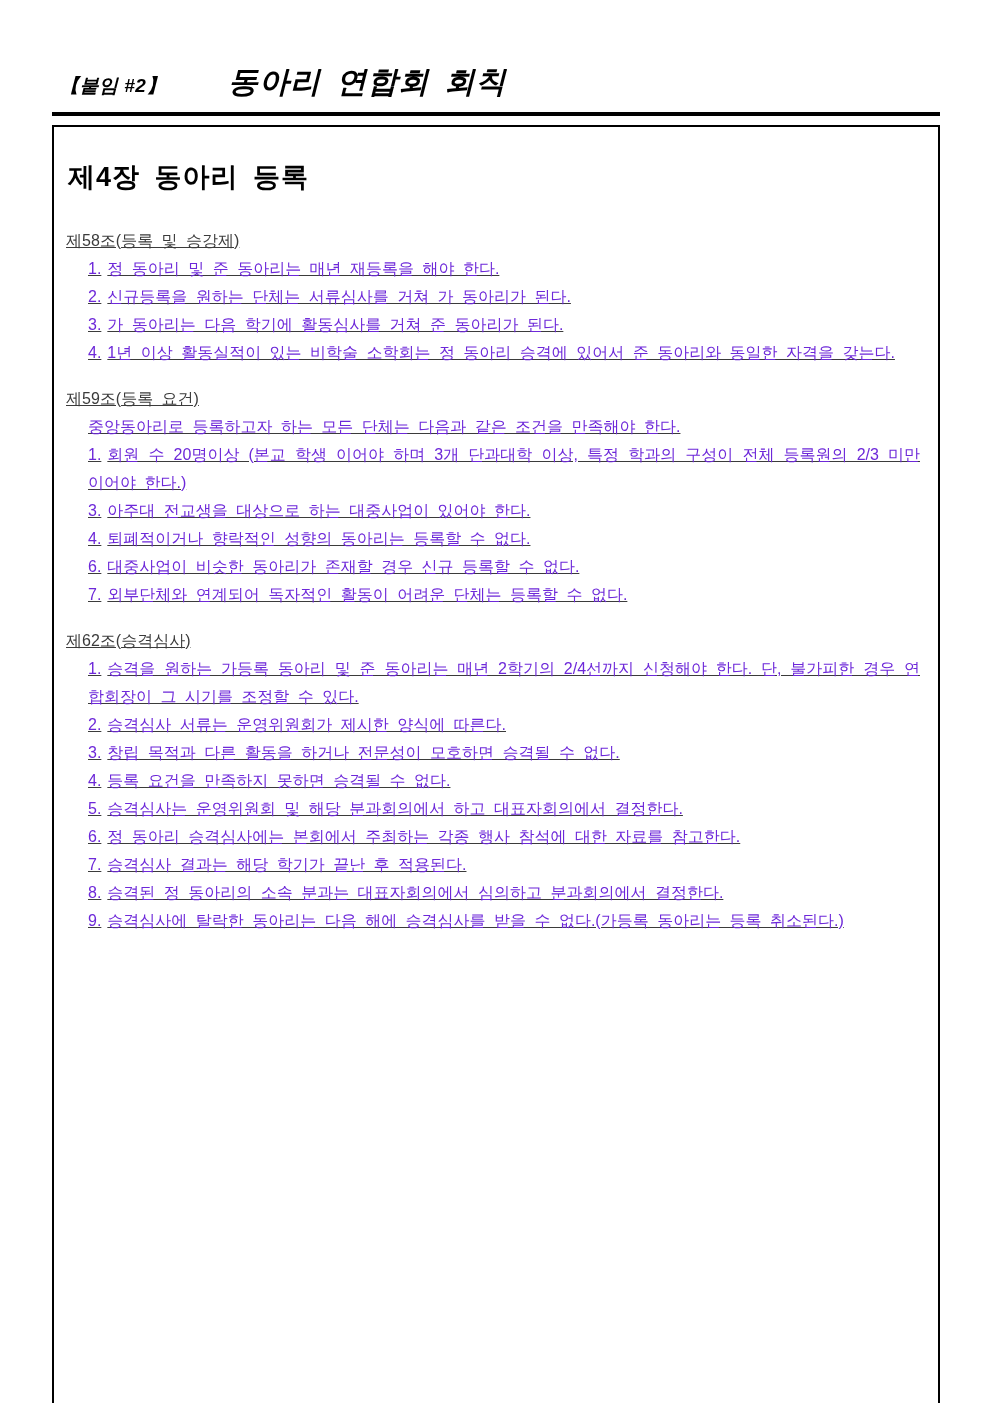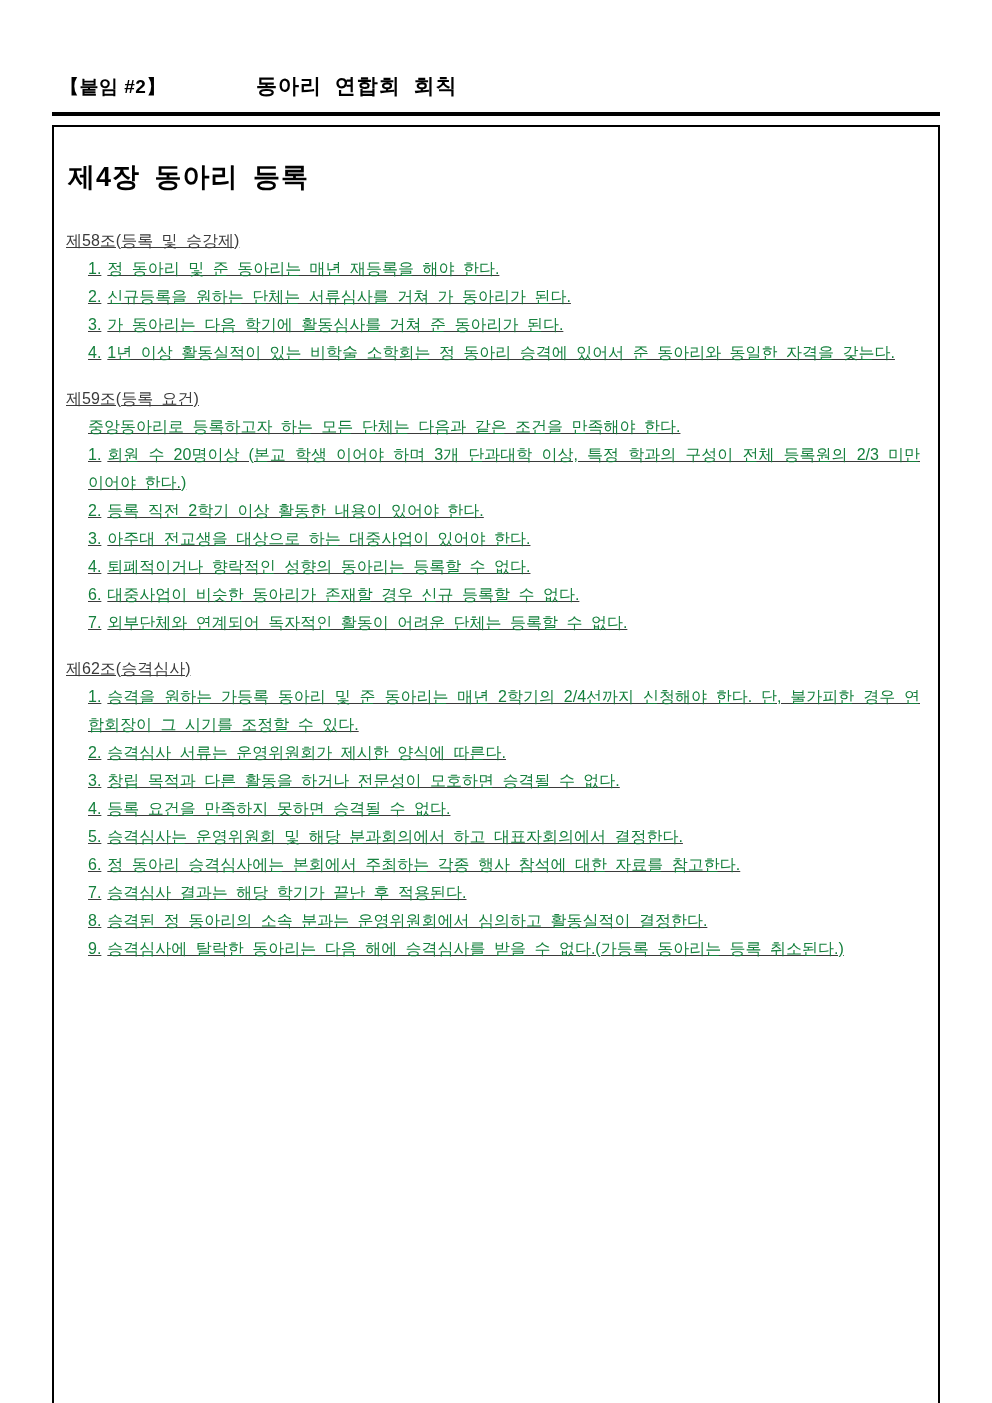--- a/index.html
+++ b/index.html
@@ -9,37 +9,38 @@
   }
   body {
     width: 992px;
     height: 1403px;
     position: relative;
     font-family: "Liberation Sans", sans-serif;
     color: #3b3b3b;
   }
   .page-header {
     position: absolute;
-    top: 72px;
+    top: 62px;
     left: 60px;
     display: flex;
     align-items: baseline;
     white-space: nowrap;
+    font-style: italic;
   }
   .attachment-label {
     font-size: 19px;
     font-weight: 700;
     color: #000000;
     letter-spacing: 0.5px;
   }
   .doc-title {
-    font-size: 21px;
+    font-size: 30px;
     font-weight: 700;
     color: #000000;
-    margin-left: 90px;
+    margin-left: 62px;
     letter-spacing: 1px;
     word-spacing: 6px;
   }
   .top-rule {
     position: absolute;
     top: 112px;
     left: 52px;
     width: 888px;
     height: 4px;
     background: #000000;
@@ -74,21 +75,21 @@
   .article-heading {
     font-size: 16px;
     line-height: 28px;
     color: #3b3b3b;
     word-spacing: 4px;
   }
   .article-intro,
   .article-item {
     font-size: 16px;
     line-height: 28px;
-    color: #15803d;
+    color: #6d28d9;
     margin-left: 22px;
     margin-right: 6px;
     text-align: justify;
     word-spacing: 4px;
     word-break: break-all;
   }
   .item-number {
     margin-right: 6px;
   }
 </style>
@@ -109,32 +110,31 @@
         <div class="article-heading">제58조(등록 및 승강제)</div>
         <div class="article-item"><span class="item-number">1.</span><span>정 동아리 및 준 동아리는 매년 재등록을 해야 한다.</span></div>
         <div class="article-item"><span class="item-number">2.</span><span>신규등록을 원하는 단체는 서류심사를 거쳐 가 동아리가 된다.</span></div>
         <div class="article-item"><span class="item-number">3.</span><span>가 동아리는 다음 학기에 활동심사를 거쳐 준 동아리가 된다.</span></div>
         <div class="article-item"><span class="item-number">4.</span><span>1년 이상 활동실적이 있는 비학술 소학회는 정 동아리 승격에 있어서 준 동아리와 동일한 자격을 갖는다.</span></div>
       </div>
       <div class="article">
         <div class="article-heading">제59조(등록 요건)</div>
         <div class="article-intro">중앙동아리로 등록하고자 하는 모든 단체는 다음과 같은 조건을 만족해야 한다.</div>
         <div class="article-item"><span class="item-number">1.</span><span>회원 수 20명이상 (본교 학생 이어야 하며 3개 단과대학 이상, 특정 학과의 구성이 전체 등록원의 2/3 미만 이어야 한다.)</span></div>
-        <div class="article-item"><span class="item-number">2.</span><span>등록 직전 2학기 이상 활동한 내용이 있어야 한다.</span></div>
         <div class="article-item"><span class="item-number">3.</span><span>아주대 전교생을 대상으로 하는 대중사업이 있어야 한다.</span></div>
         <div class="article-item"><span class="item-number">4.</span><span>퇴폐적이거나 향락적인 성향의 동아리는 등록할 수 없다.</span></div>
         <div class="article-item"><span class="item-number">6.</span><span>대중사업이 비슷한 동아리가 존재할 경우 신규 등록할 수 없다.</span></div>
         <div class="article-item"><span class="item-number">7.</span><span>외부단체와 연계되어 독자적인 활동이 어려운 단체는 등록할 수 없다.</span></div>
       </div>
       <div class="article">
         <div class="article-heading">제62조(승격심사)</div>
         <div class="article-item"><span class="item-number">1.</span><span>승격을 원하는 가등록 동아리 및 준 동아리는 매년 2학기의 2/4선까지 신청해야 한다. 단, 불가피한 경우 연합회장이 그 시기를 조정할 수 있다.</span></div>
         <div class="article-item"><span class="item-number">2.</span><span>승격심사 서류는 운영위원회가 제시한 양식에 따른다.</span></div>
         <div class="article-item"><span class="item-number">3.</span><span>창립 목적과 다른 활동을 하거나 전문성이 모호하면 승격될 수 없다.</span></div>
         <div class="article-item"><span class="item-number">4.</span><span>등록 요건을 만족하지 못하면 승격될 수 없다.</span></div>
         <div class="article-item"><span class="item-number">5.</span><span>승격심사는 운영위원회 및 해당 분과회의에서 하고 대표자회의에서 결정한다.</span></div>
         <div class="article-item"><span class="item-number">6.</span><span>정 동아리 승격심사에는 본회에서 주최하는 각종 행사 참석에 대한 자료를 참고한다.</span></div>
         <div class="article-item"><span class="item-number">7.</span><span>승격심사 결과는 해당 학기가 끝난 후 적용된다.</span></div>
-        <div class="article-item"><span class="item-number">8.</span><span>승격된 정 동아리의 소속 분과는 운영위원회에서 심의하고 활동실적이 결정한다.</span></div>
+        <div class="article-item"><span class="item-number">8.</span><span>승격된 정 동아리의 소속 분과는 대표자회의에서 심의하고 분과회의에서 결정한다.</span></div>
         <div class="article-item"><span class="item-number">9.</span><span>승격심사에 탈락한 동아리는 다음 해에 승격심사를 받을 수 없다.(가등록 동아리는 등록 취소된다.)</span></div>
       </div>
     </div>
 </div>
 
 </body></html>

